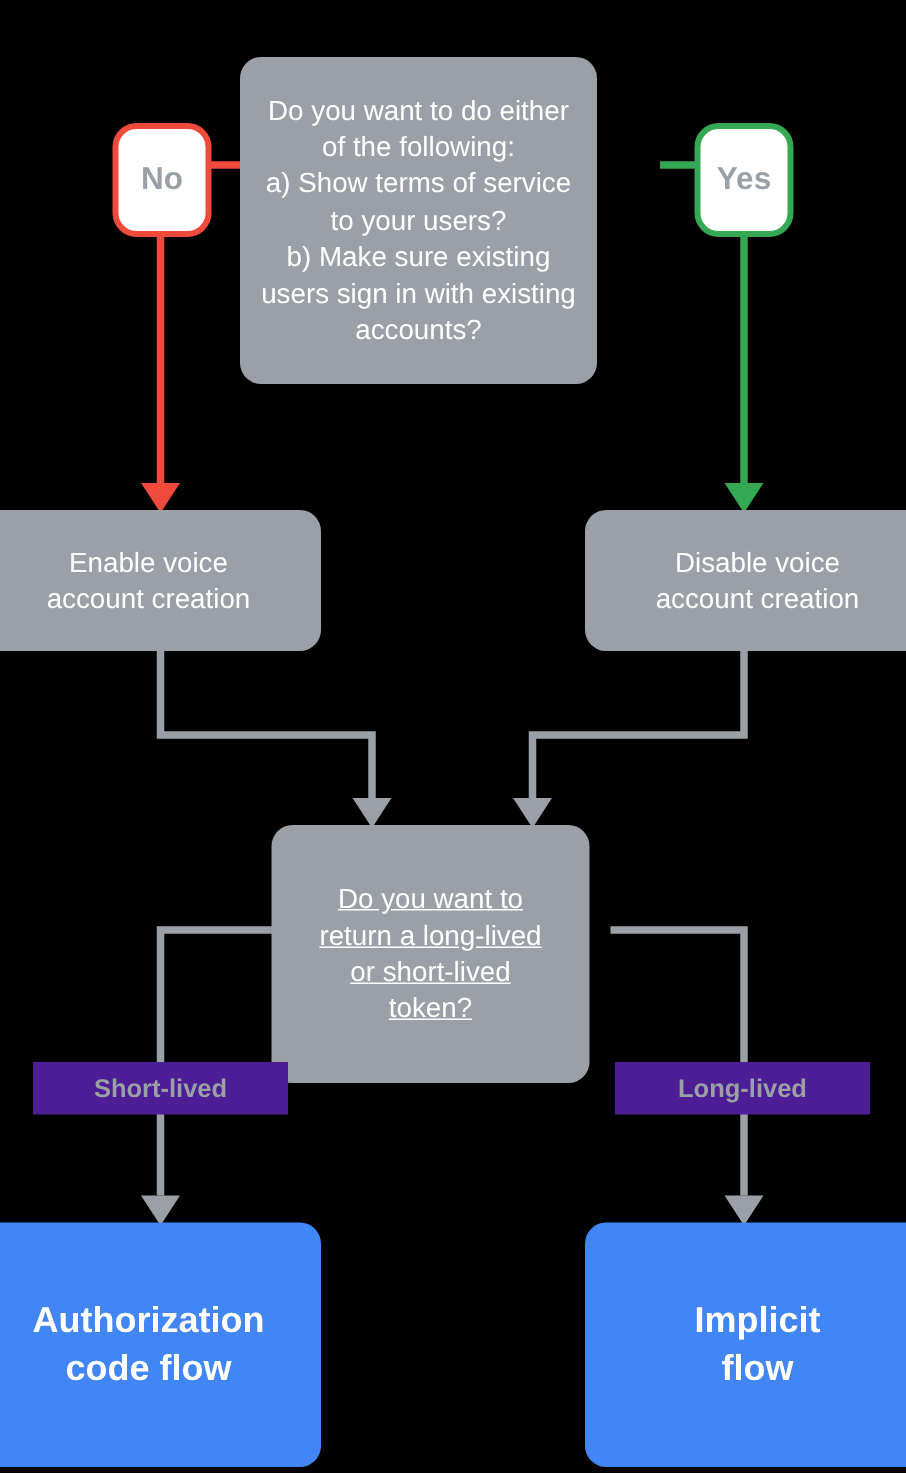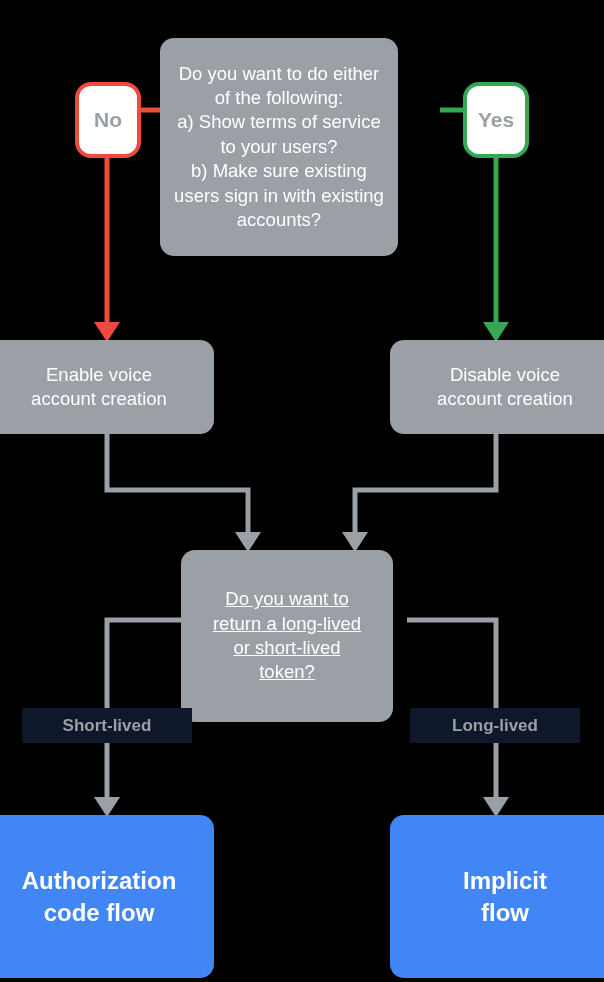--- a/index.html
+++ b/index.html
@@ -54,21 +54,21 @@
   }
   .badge-no { border: 4px solid #ef4a3c; }
   .badge-yes { border: 4px solid #34a853; }
 
   .edge-label {
     position: absolute;
     box-sizing: border-box;
     display: flex;
     align-items: center;
     justify-content: center;
-    background: #0f172a;
+    background: #4c1d95;
     color: #9aa0a6;
     font-size: 17px;
     font-weight: bold;
     z-index: 4;
   }
   .arrow {
     position: absolute;
     width: 0;
     height: 0;
     border-left: 13px solid transparent;

